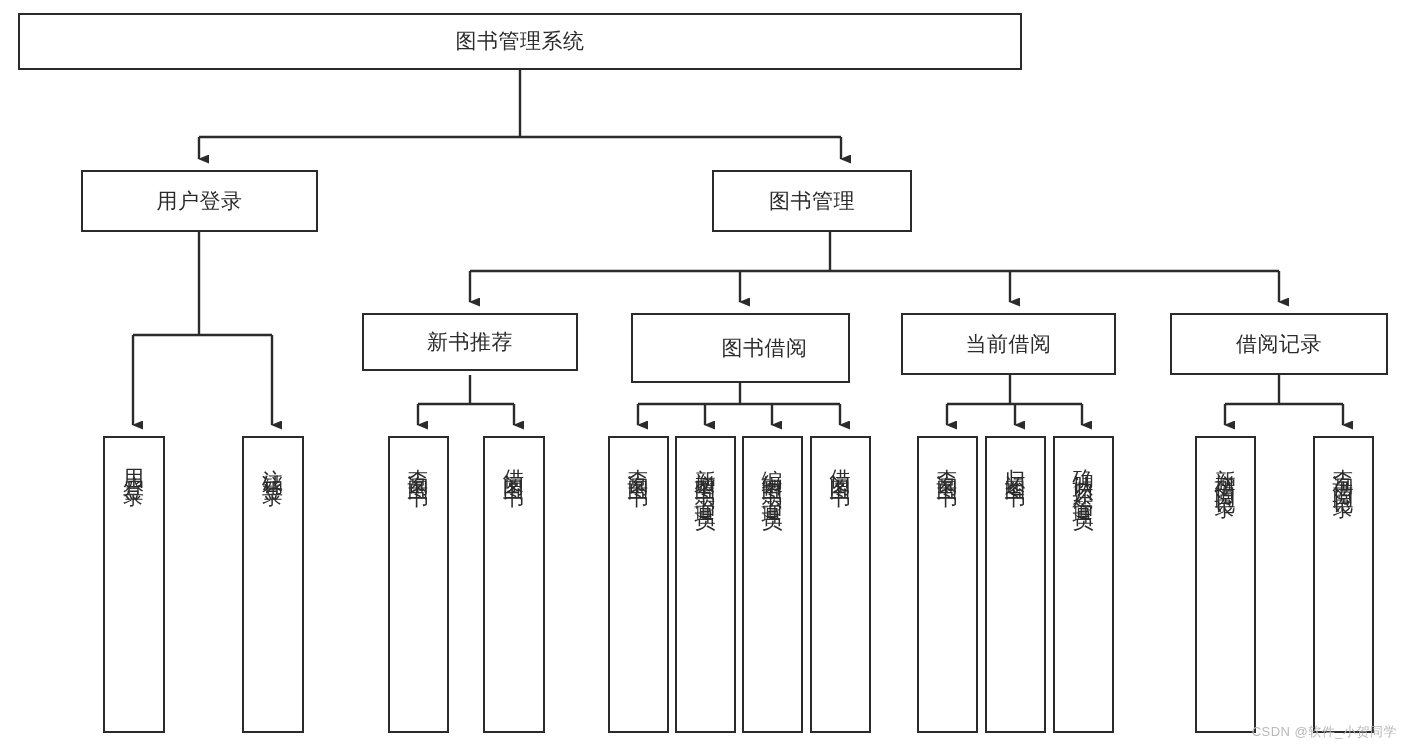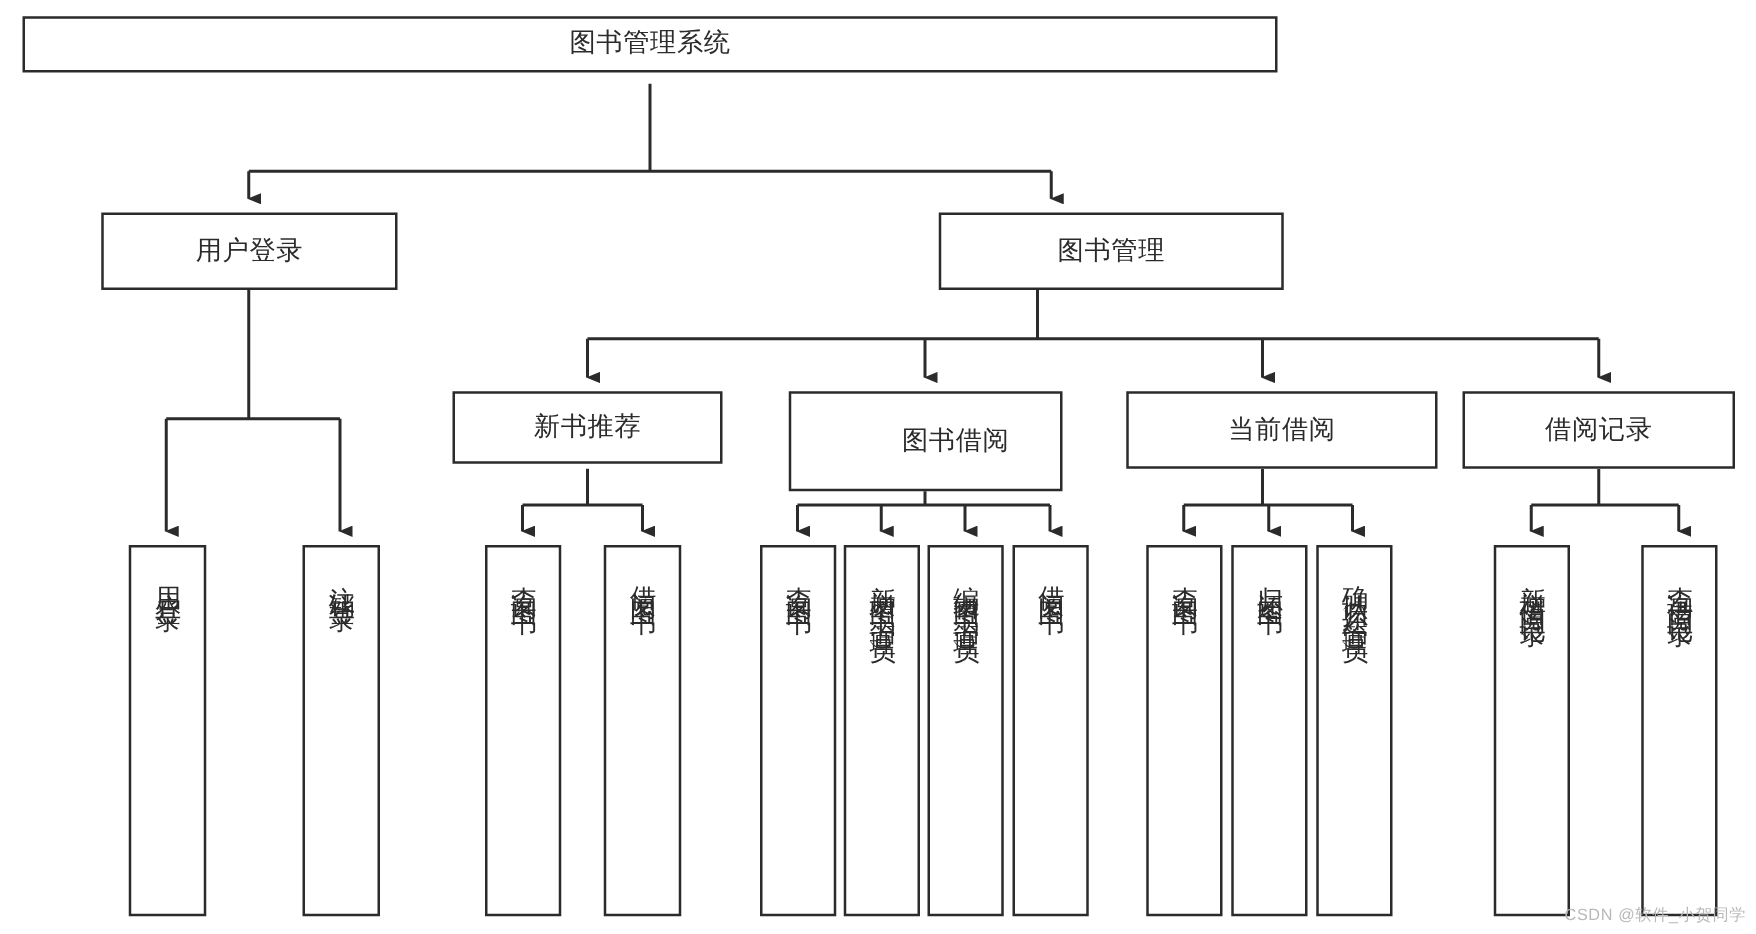--- a/index.html
+++ b/index.html
@@ -132,41 +132,41 @@
     </g>
 
     <g stroke="#2b2b2b" stroke-width="2.4" fill="none">
       <path d="M 1279,375 L 1279,404"></path>
       <path d="M 1225,404 L 1343,404"></path>
       <path d="M 1225,404 L 1225,425" marker-end="url(#arrowhead)"></path>
       <path d="M 1343,404 L 1343,425" marker-end="url(#arrowhead)"></path>
     </g>
   </svg>
 
-  <div class="node root horizontal" style="left:18px; top:13px; width:1004px; height:45px;">
+  <div class="node root horizontal" style="left:18px; top:13px; width:1004px; height:57px;">
     <span class="node-label">图书管理系统</span>
   </div>
 
   <div class="node horizontal" style="left:81px; top:170px; width:237px; height:62px;">
     <span class="node-label">用户登录</span>
   </div>
 
-  <div class="node horizontal" style="left:712px; top:170px; width:276px; height:62px;margin-left:39px;">
+  <div class="node horizontal" style="left:712px; top:170px; width:200px; height:62px;">
     <span class="node-label">图书管理</span>
   </div>
 
   <div class="node horizontal" style="left:362px; top:313px; width:216px; height:58px;">
     <span class="node-label">新书推荐</span>
   </div>
 
-  <div class="node horizontal" style="left:631px; top:313px; width:219px; height:80px;padding-left:48px;">
+  <div class="node horizontal" style="left:631px; top:313px; width:219px; height:70px;padding-left:48px;">
     <span class="node-label">图书借阅</span>
   </div>
 
-  <div class="node horizontal" style="left:901px; top:313px; width:249px; height:62px;">
+  <div class="node horizontal" style="left:901px; top:313px; width:215px; height:62px;">
     <span class="node-label">当前借阅</span>
   </div>
 
   <div class="node horizontal" style="left:1170px; top:313px; width:218px; height:62px;justify-content:center;">
     <span class="node-label">借阅记录</span>
   </div>
 
   <div class="node leaf" style="left:103px; top:436px; width:62px; height:297px;">
     <span class="node-label">用户登录</span>
   </div>

